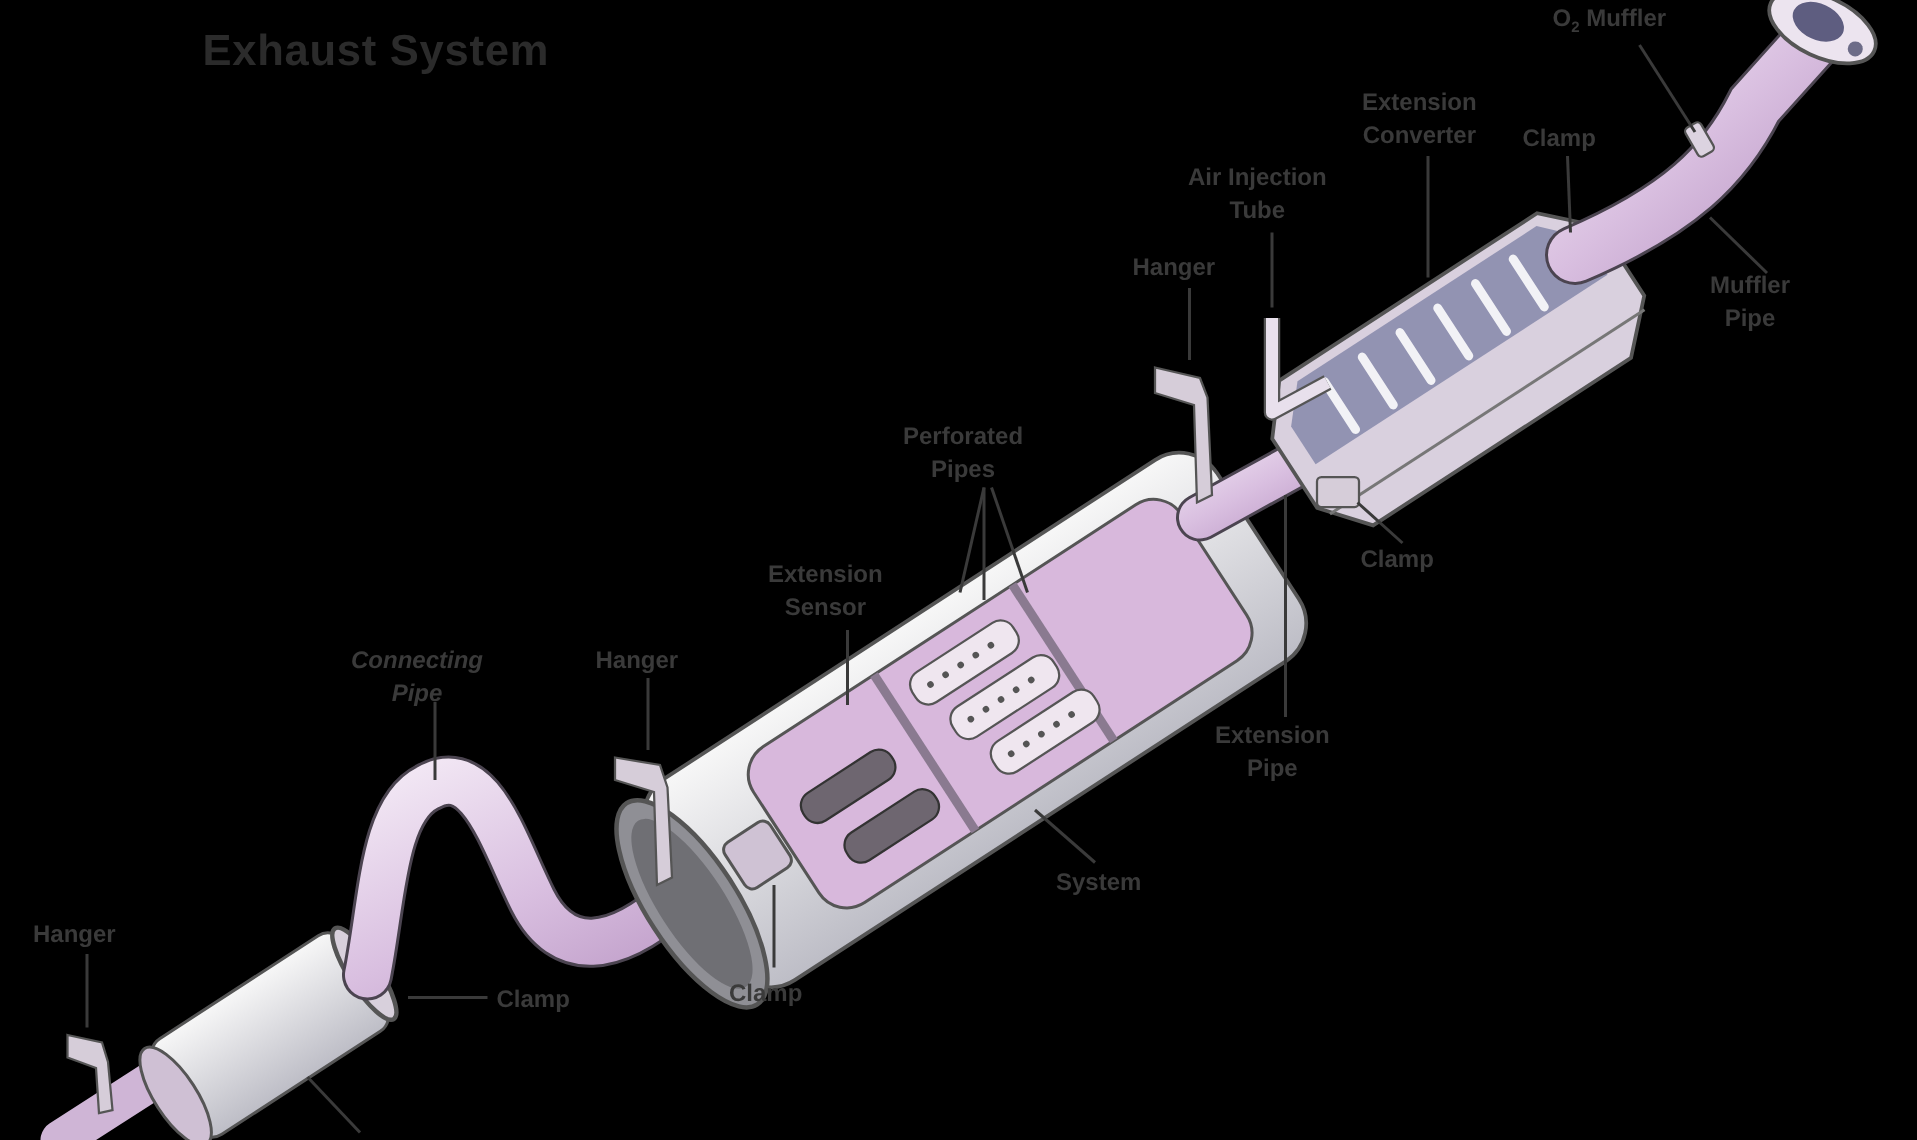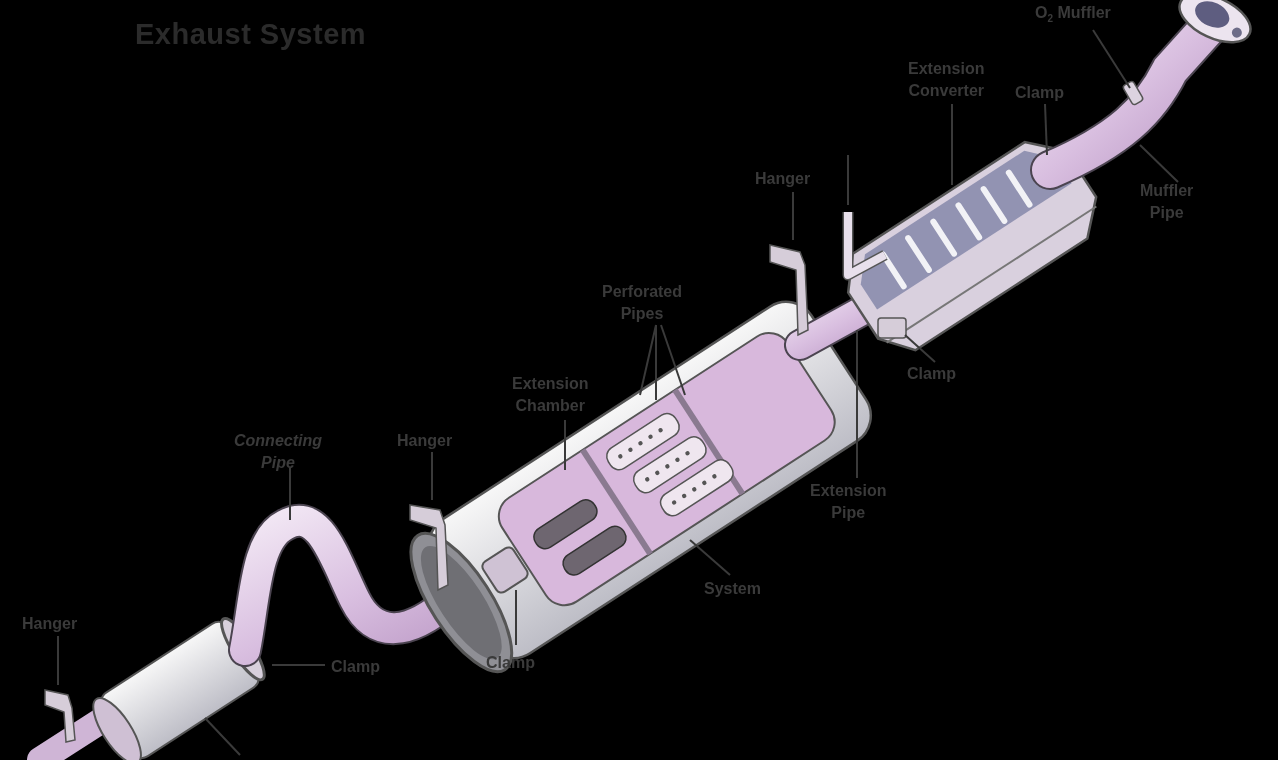--- a/index.html
+++ b/index.html
@@ -151,38 +151,42 @@
 
   <div class="label" style="left:1035px;top:2px;"><span>O</span><sub>2</sub><span> Muffler</span></div>
 
   <div class="label" style="left:908px;top:58px;">
     <div>Extension</div>
       <div>Converter</div>
   </div>
 
   <div class="label" style="left:1015px;top:82px;">Clamp</div>
 
+  <div class="label" style="left:792px;top:108px;">
+    <div>Air Injection</div>
+      <div>Tube</div>
+  </div>
 
   <div class="label" style="left:755px;top:168px;">Hanger</div>
 
   <div class="label" style="left:1140px;top:180px;">
     <div>Muffler</div>
       <div>Pipe</div>
   </div>
 
   <div class="label" style="left:602px;top:281px;text-align:center;">
     <div>Perforated</div>
       <div>Pipes</div>
   </div>
 
   <div class="label" style="left:907px;top:363px;">Clamp</div>
 
   <div class="label" style="left:512px;top:373px;">
     <div>Extension</div>
-      <div>Chamber</div>
+      <div>Sensor</div>
   </div>
 
   <div class="label" style="left:810px;top:480px;">
     <div>Extension</div>
       <div>Pipe</div>
   </div>
 
   <div class="label" style="left:234px;top:430px;font-style:italic;">
     <div>Connecting</div>
       <div>Pipe</div>

